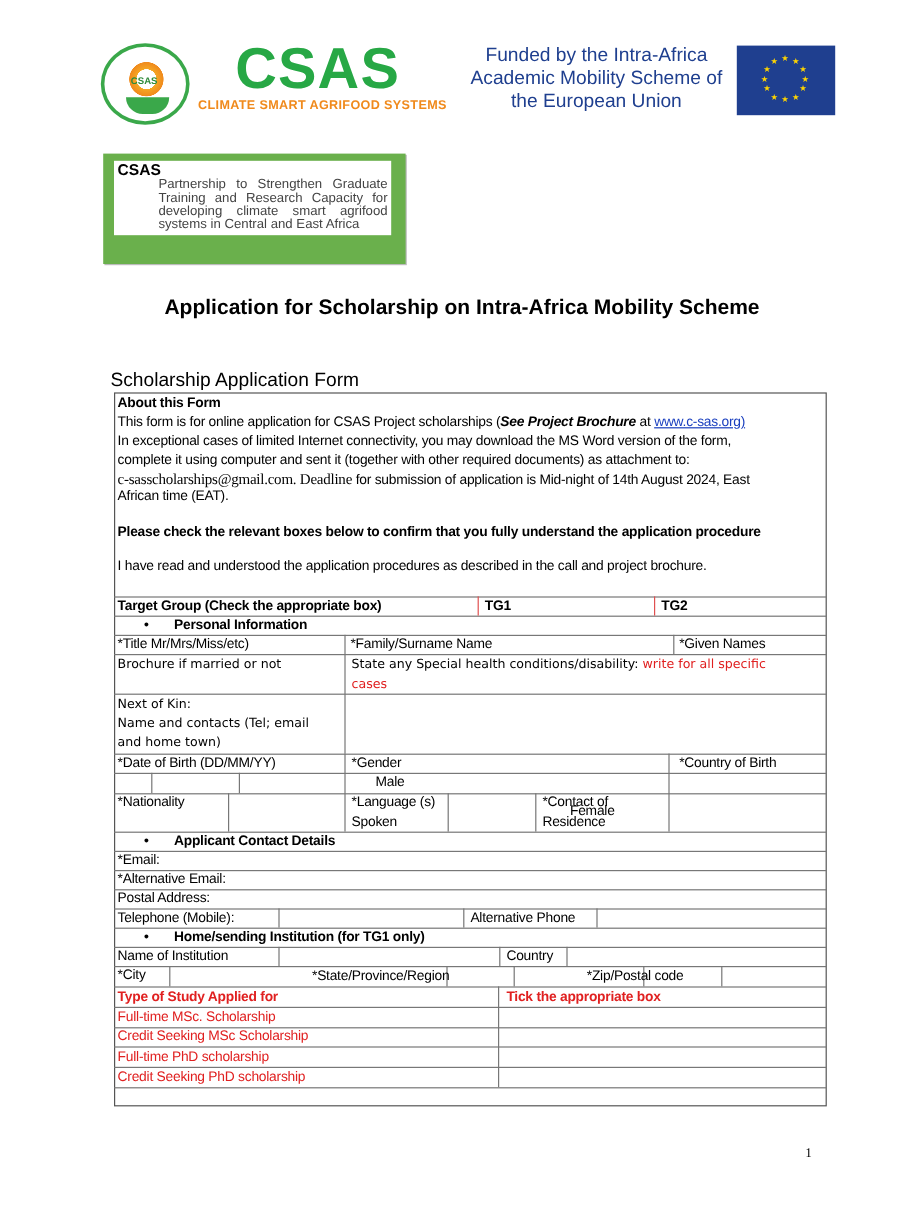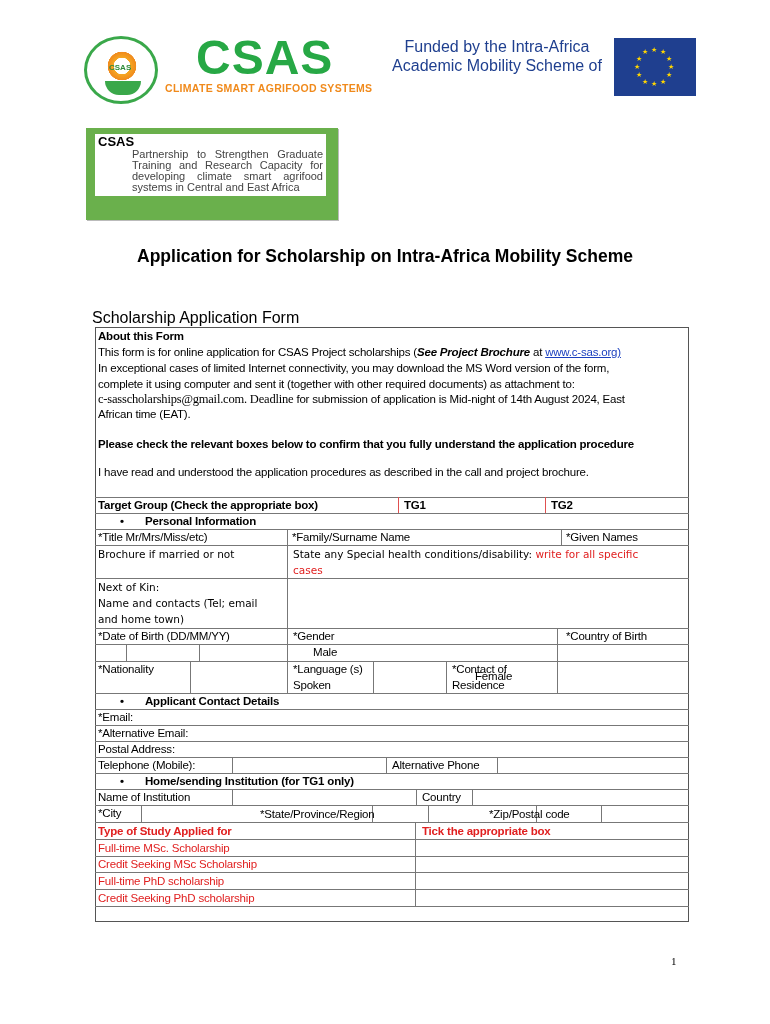--- a/index.html
+++ b/index.html
@@ -42,20 +42,21 @@
 <div class="abs logo-circle">
   <div class="abs logo-sun"></div>
   <div class="abs logo-leaf"></div>
   <div class="abs logo-inner-text">CSAS</div>
 </div>
 <div class="abs csas-big">CSAS</div>
 <div class="abs csas-sub">CLIMATE SMART AGRIFOOD SYSTEMS</div>
 <div class="abs funded">
   <div>Funded by the Intra-Africa</div>
   <div>Academic Mobility Scheme of</div>
+  <div>the European Union</div>
 </div>
 <div class="abs eu-flag">
   <span style="left:37px;top:8px">★</span>
   <span style="left:46px;top:10px">★</span>
   <span style="left:52px;top:17px">★</span>
   <span style="left:54px;top:25px">★</span>
   <span style="left:52px;top:33px">★</span>
   <span style="left:46px;top:40px">★</span>
   <span style="left:37px;top:42px">★</span>
   <span style="left:28px;top:40px">★</span>

